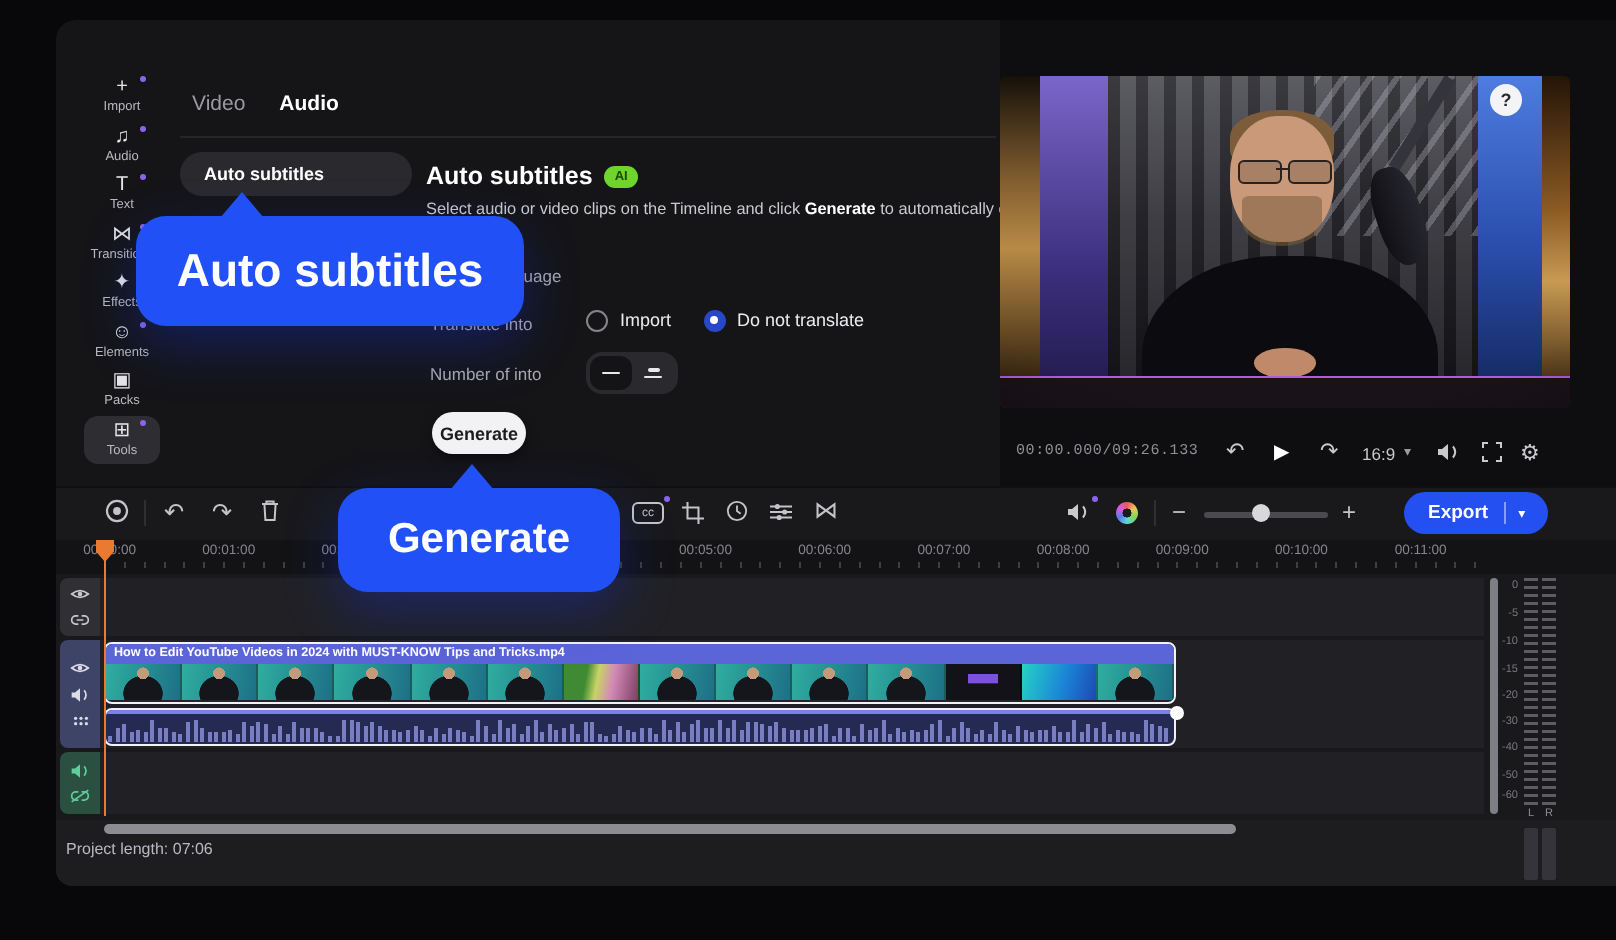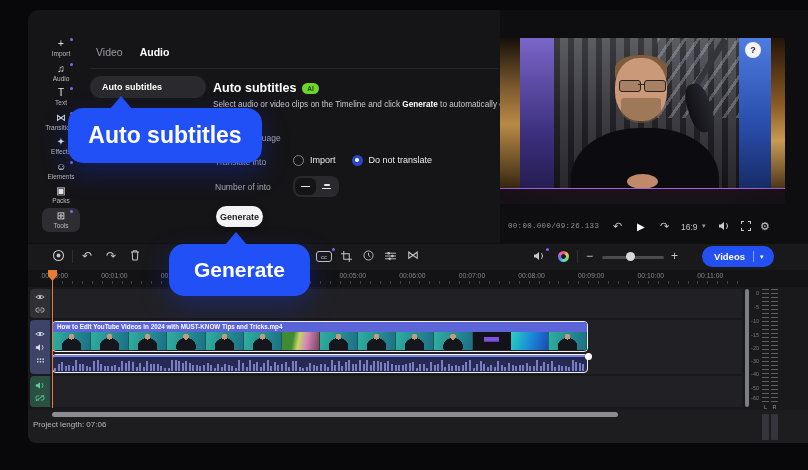--- a/index.html
+++ b/index.html
@@ -403,21 +403,21 @@
       </svg>
   </span>
   <span class="abs mini-dot" style="left:546px;top:248px"></span>
   <span class="abs" id="wheel-ico"></span>
   <span class="abs tb-sep" style="left:577px"></span>
   <span class="abs" id="zoom-minus">−</span>
   <span class="abs" id="zoom-track"></span>
   <span class="abs" id="zoom-thumb"></span>
   <span class="abs" id="zoom-plus">+</span>
   <div class="abs" id="export-btn">
-    <span id="export-label">Videos</span>
+    <span id="export-label">Export</span>
     <span id="export-sep"></span>
     <span id="export-chev">▾</span>
   </div>
 
   <div class="abs" id="ruler-labels">
       <span class="ruler-label">00:00:00</span>
       <span class="ruler-label">00:01:00</span>
       <span class="ruler-label">00:02:00</span>
       <span class="ruler-label">00:03:00</span>
       <span class="ruler-label">00:04:00</span>

